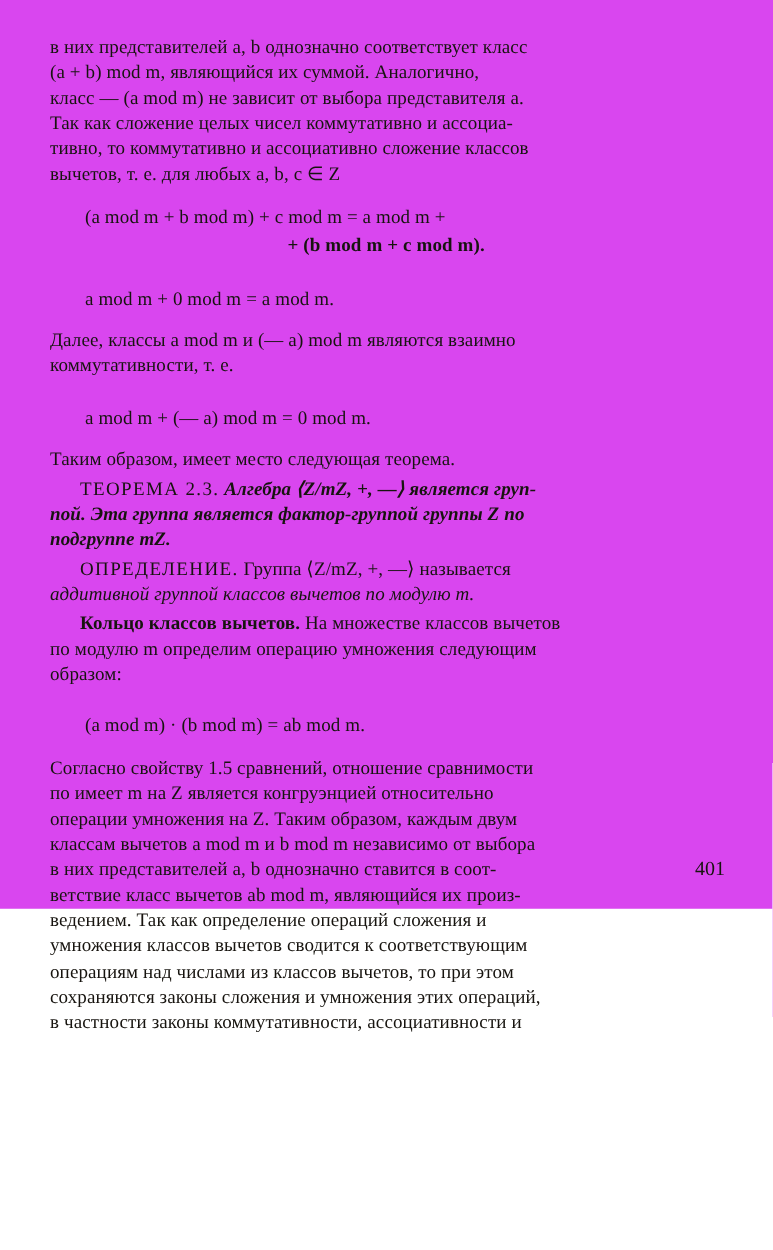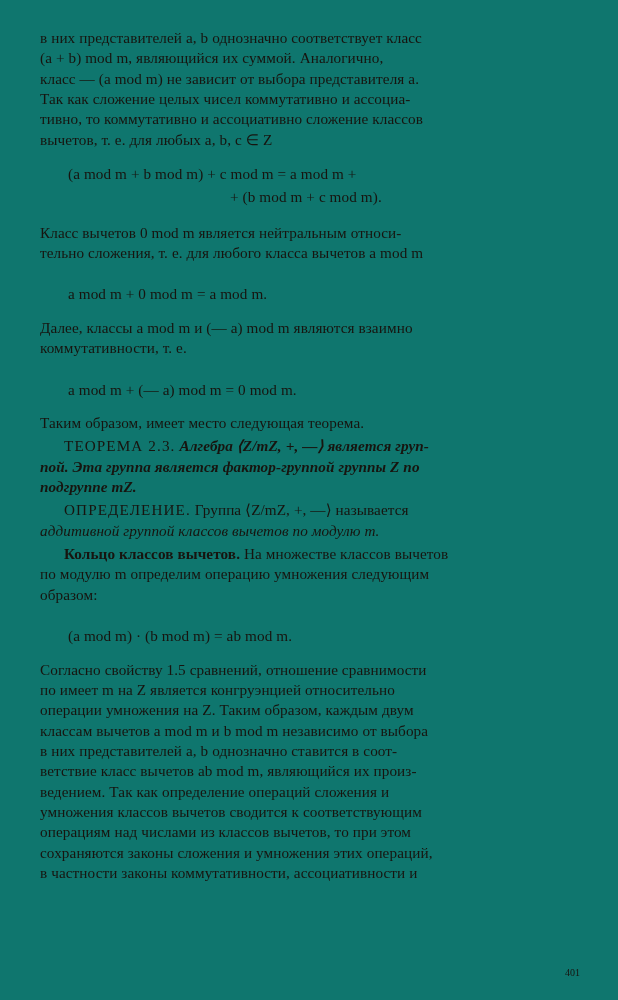--- a/index.html
+++ b/index.html
@@ -9,24 +9,24 @@
   }
   body {
     width: 618px;
     height: 1000px;
     font-family: "Liberation Serif", serif;
     color: #17140f;
   }
   .page {
     position: relative;
     width: 618px;
-    height: 1000px;
+    height: 727px;
     box-sizing: border-box;
     padding: 28px 38px 14px 40px;
-    background: #0f766e;
+    background: #d946ef;
   }
   .body-text {
     font-size: 15.2px;
     line-height: 1.34;
     text-align: justify;
     text-justify: inter-word;
     letter-spacing: 0.1px;
   }
   p {
     margin: 0;
@@ -41,20 +41,21 @@
     margin: 13px 0 14px 0;
     font-size: 15.2px;
     line-height: 1.5;
   }
   .formula {
     padding-left: 28px;
     white-space: nowrap;
   }
   .formula.cont {
     padding-left: 190px;
+    font-weight: bold;
   }
   .it {
     font-style: italic;
   }
   .bold {
     font-weight: bold;
   }
   .boldit {
     font-weight: bold;
     font-style: italic;
@@ -68,21 +69,21 @@
     font-size: 15.2px;
     white-space: nowrap;
   }
   .theorem-line {
     text-indent: 24px;
   }
   .page-number {
     position: absolute;
     right: 38px;
     bottom: 22px;
-    font-size: 10px;
+    font-size: 16px;
     font-family: "Liberation Serif", serif;
     margin-top: 22px;
   }
 </style>
 </head>
 <body>
 
 <div class="page">
 
   <div class="body-text">
@@ -94,24 +95,20 @@
       <p>Так как сложение целых чисел коммутативно и ассоциа-</p>
       <p>тивно, то коммутативно и ассоциативно сложение классов</p>
       <p>вычетов, т. е. для любых a, b, c ∈ Z</p>
     </div>
 
     <div class="formula-block">
       <div class="formula">(a mod m + b mod m) + c mod m = a mod m +</div>
       <div class="formula cont">+ (b mod m + c mod m).</div>
     </div>
 
-    <div class="para">
-      <p>Класс  вычетов  0 mod m  является  нейтральным  относи-</p>
-      <p>тельно сложения, т. е. для любого класса вычетов a mod m</p>
-    </div>
 
     <div class="single-formula">a mod m + 0 mod m = a mod m.</div>
 
     <div class="para">
       <p>Далее,  классы  a mod m  и  (— a) mod m  являются  взаимно</p>
       <p>коммутативности,  т.  е.</p>
     </div>
 
     <div class="single-formula">a mod m + (— a) mod m = 0 mod m.</div>
 

